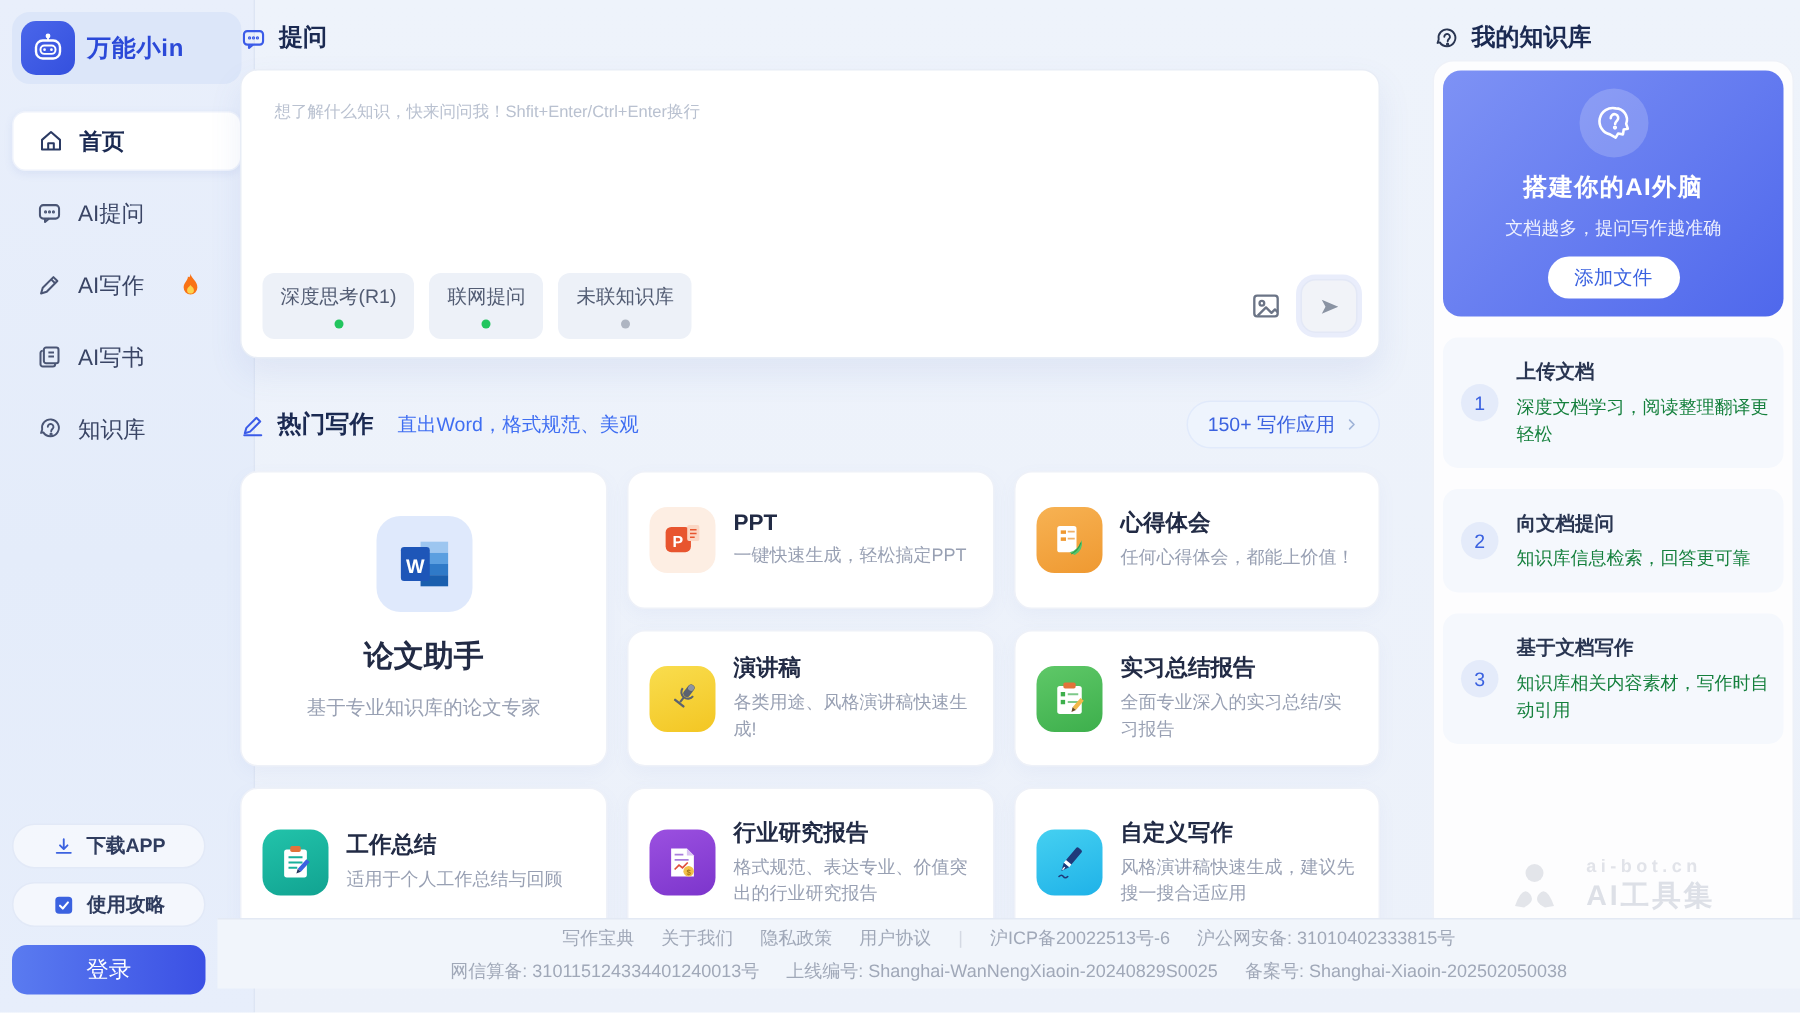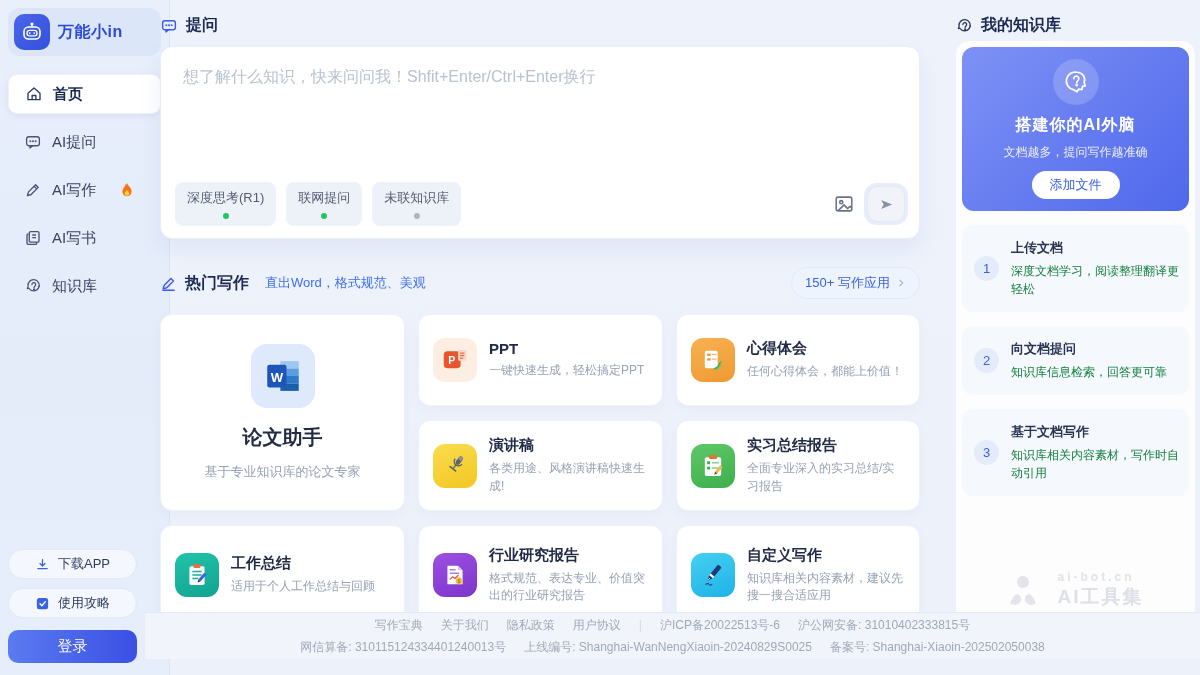--- a/index.html
+++ b/index.html
@@ -17,32 +17,32 @@
   .logo-text { font-size:16px; font-weight:bold; color:#2b49d8; letter-spacing:.5px; }
   .nav { margin-top:18px; }
   .nav-item { display:flex; align-items:center; gap:10px; height:40px; margin:8px 8px; padding:0 0 0 16px;
     border-radius:9px; font-size:15px; color:#3a4565; cursor:pointer; }
   .nav-item.active { background:#ffffff; color:#1b2a52; font-weight:bold; box-shadow:0 2px 6px rgba(90,120,200,.10); border:1px solid #eef2fb; }
   .nav-item svg { flex:0 0 auto; }
   .flame { margin-left:14px; }
   .side-bottom { position:absolute; left:0; bottom:12px; width:145px; }
   .side-btn { display:flex; align-items:center; gap:8px; justify-content:center; height:30px; margin:9px 8px;
     background:rgba(255,255,255,.55); border:1px solid #e2e9f7; border-radius:16px;
-    font-size:13px; color:#2f3c5e; cursor:pointer; }
+    font-size:13px; color:#2f3c5e; cursor:pointer;font-weight:bold; }
   .login-btn { height:33px; margin:12px 8px 0 8px; border:none; border-radius:10px; width:129px;
     background:linear-gradient(90deg,#5a7bf0,#3b50e4); color:#fff; font-size:15px; cursor:pointer;
     display:flex; align-items:center; justify-content:center; font-family:inherit; }
 
   
   .main { position:absolute; left:160px; top:0; width:760px; height:675px; }
   .sec-head { display:flex; align-items:center; gap:8px; margin-top:15px; font-size:16px; font-weight:bold; color:#1b2a52; }
   .ask-card { position:relative; margin-top:10px; height:193px; background:#fff; border:1px solid #e8edf6; border-radius:12px;
     box-shadow:0 10px 22px rgba(90,120,200,.10); }
   .ask-input { width:100%; height:130px; border:none; outline:none; resize:none; border-radius:12px;
-    padding:20px 22px; font-size:16px; font-family:inherit; color:#32405f; background:transparent; }
+    padding:20px 22px; font-size:11px; font-family:inherit; color:#32405f; background:transparent; }
   .ask-input::placeholder { color:#b9c1d0; }
   .chips-row { position:absolute; left:14px; right:14px; bottom:12px; display:flex; align-items:center; }
   .chip { display:flex; align-items:center; gap:6px; background:#edf1f8; border-radius:8px; padding:7px 12px;
     font-size:13px; color:#525c73; margin-right:10px; cursor:pointer;flex-direction:column; }
   .dot { width:6px; height:6px; border-radius:50%; }
   .dot.on { background:#22c55e; } .dot.off { background:#aeb5c2; }
   .chips-right { margin-left:auto; display:flex; align-items:center; gap:12px; }
   .img-btn { cursor:pointer; display:flex; }
   .send-btn { width:38px; height:36px; border-radius:10px; background:#f1f3f8; border:1px solid #e3e8f6;
     box-shadow:0 0 0 3px #e9edfb; display:flex; align-items:center; justify-content:center; cursor:pointer; }
@@ -369,21 +369,21 @@
               <rect x="20.5" y="4" width="8" height="22" rx="2" fill="#1f3a7a"></rect>
               <rect x="20.5" y="24" width="8" height="4" fill="#ffffff"></rect>
               <path d="M20.5 28 l4 9 4-9z" fill="#1f3a7a"></path>
               <path d="M24.5 31 v4" stroke="#ffffff" stroke-width="1.4"></path>
             </g>
             <path d="M12 40 q3-3 5 0 q2 3 5 0" stroke="#1f3a7a" stroke-width="1.8" fill="none" stroke-linecap="round"></path>
           </svg>
       </div>
       <div class="card-txt">
         <div class="card-title">自定义写作</div>
-        <div class="card-desc">知识库相关内容素材，建议先搜一搜合适应用</div>
+        <div class="card-desc">风格演讲稿快速生成，建议先搜一搜合适应用</div>
       </div>
     </div>
   </div>
 </div>
 
 <div class="right">
   <div class="kb-head">
     <svg width="18" height="18" viewBox="0 0 24 24" fill="none" stroke="#2a3652" stroke-width="1.7" stroke-linecap="round" stroke-linejoin="round">
         <path d="M13.5 3.5 a7.5 7.5 0 1 1 -7 11.5 l-2 0.5 1-3 a7.5 7.5 0 0 1 8-9z"></path>
         <path d="M10.5 10 a2.5 2.5 0 1 1 4.5 1.5 c-.8.9-1.5 1.3-1.5 2.5"></path>

